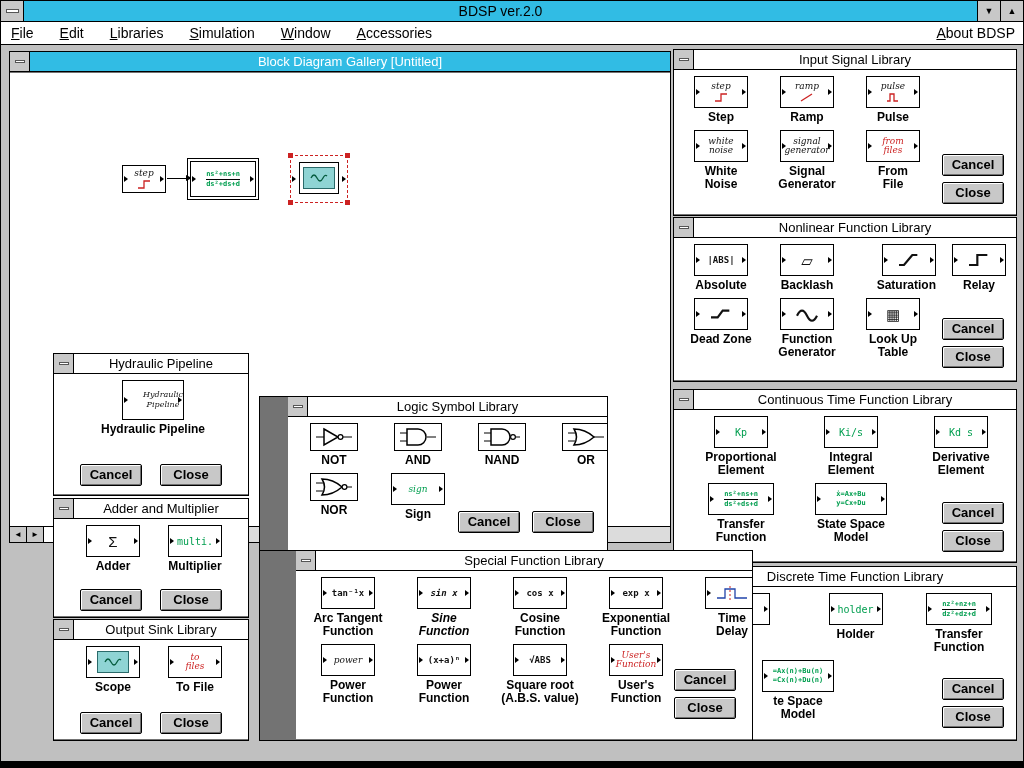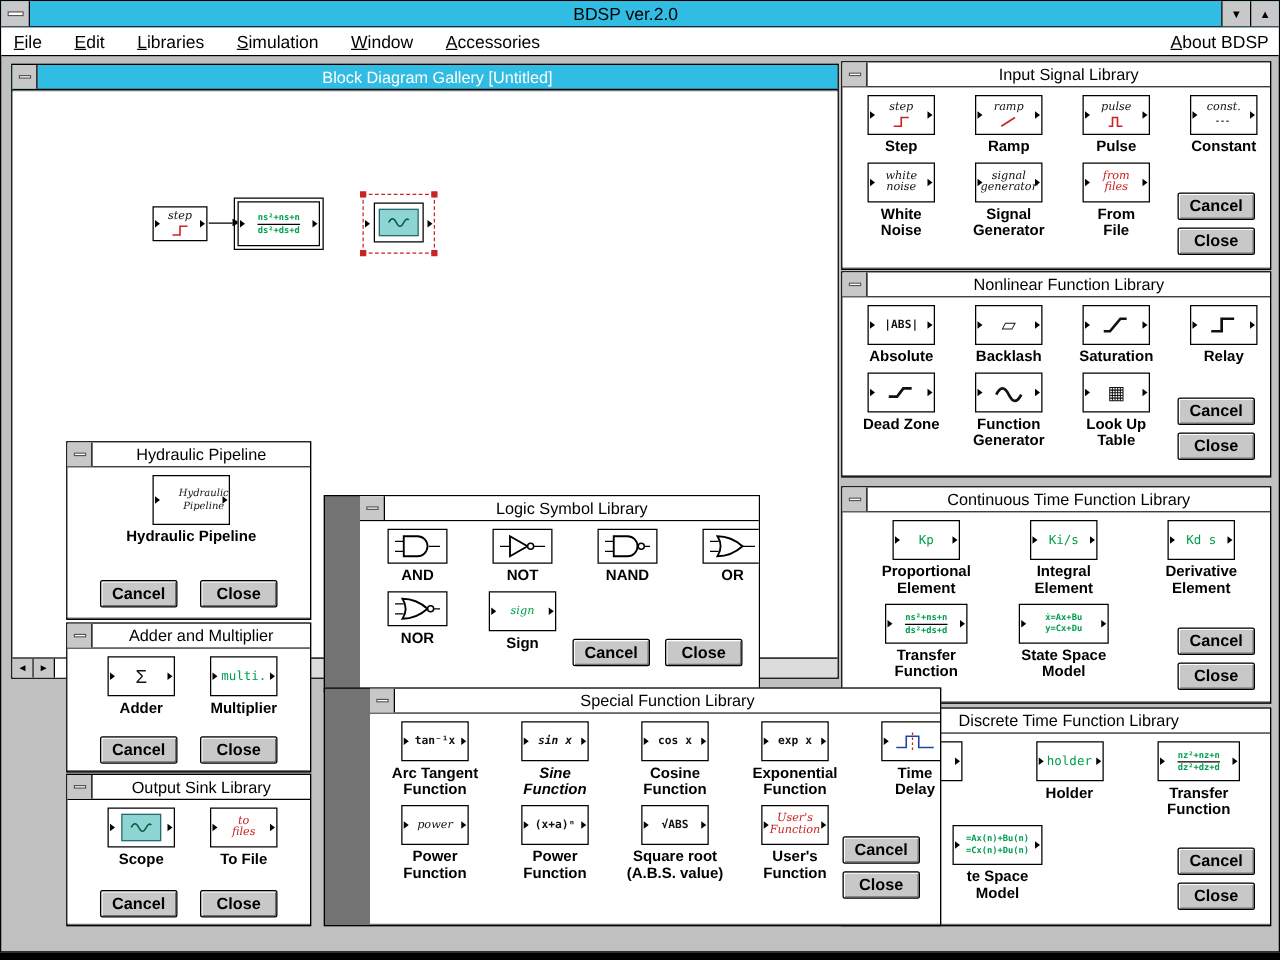--- a/index.html
+++ b/index.html
@@ -211,35 +211,20 @@
                   </div>
                   <div style="line-height: 0;"><svg width="14" height="12" viewBox="0 0 14 12">
                       <path d="M1 10 H4 V3 H8 V10 H12" fill="none" stroke="#cc2222" stroke-width="1.3"></path>
                     </svg></div>
                 </div>
               </div>
               <div class="cell-label">
                 <div>Pulse</div>
               </div>
             </div>
-            <div class="cell" style="width: 86px;">
-              <div class="icon-box">
-                <div style="text-align: center;">
-                  <div class="ic-script">
-                    <div>const.</div>
-                  </div>
-                  <div style="line-height: 0;"><svg width="14" height="12" viewBox="0 0 14 12">
-                      <path d="M1 6 H13" fill="none" stroke="#555555" stroke-width="1.3" stroke-dasharray="2 2"></path>
-                    </svg></div>
-                </div>
-              </div>
-              <div class="cell-label">
-                <div>Constant</div>
-              </div>
-            </div>
           </div>
           <div class="row">
             <div class="cell" style="width: 86px;">
               <div class="icon-box">
                 <div style="text-align: center;">
                   <div class="ic-script">
                     <div>white</div>
                     <div>noise</div>
                   </div>
                 </div>
@@ -300,21 +285,21 @@
               </div>
             </div>
             <div class="cell" style="width: 86px;">
               <div class="icon-box">
                 <div class="ic-glyph">▱</div>
               </div>
               <div class="cell-label">
                 <div>Backlash</div>
               </div>
             </div>
-            <div class="cell" style="width: 86px;">
+            <div class="cell" style="width: 86px; align-items: flex-end;">
               <div class="icon-box">
                 <div class="ic-wave">
                   <svg width="26" height="20" viewBox="0 0 14 12">
                     <path d="M1 9 H4 L9 3 H12" fill="none" stroke="#111111" stroke-width="1.3"></path>
                   </svg>
                 </div>
               </div>
               <div class="cell-label">
                 <div>Saturation</div>
               </div>
@@ -591,44 +576,44 @@
       </div>
       <div class="win lib" id="win-logic">
         <div class="win-titlebar">
           <div class="sysbtn2">
             <div class="sysdash2"></div>
           </div>
           <div class="win-title">Logic Symbol Library</div>
         </div>
         <div class="lib-body">
           <div class="row">
+            <div class="cell" style="width: 84px;">
+              <div class="icon-box no-ports" style="width: 48px; height: 28px;">
+                <svg width="40" height="22" viewBox="0 0 40 22">
+                  <line x1="2" y1="11" x2="10" y2="11" stroke="#000"></line>
+                  <path d="M10 3 L24 11 L10 19 Z" fill="#fff" stroke="#000" stroke-width="1.5"></path>
+                  <circle cx="26.5" cy="11" r="2.4" fill="#fff" stroke="#000" stroke-width="1.2"></circle>
+                  <line x1="29" y1="11" x2="38" y2="11" stroke="#000"></line>
+                </svg>
+              </div>
+              <div class="cell-label">
+                <div>NOT</div>
+              </div>
+            </div>
             <div class="cell" style="width: 84px;">
               <div class="icon-box no-ports" style="width: 48px; height: 28px;">
                 <svg width="40" height="22" viewBox="0 0 40 22">
                   <line x1="2" y1="7" x2="9" y2="7" stroke="#000"></line>
                   <line x1="2" y1="15" x2="9" y2="15" stroke="#000"></line>
                   <path d="M9 3 H20 A8 8 0 0 1 20 19 H9 Z" fill="#fff" stroke="#000" stroke-width="1.5"></path>
                   <line x1="29" y1="11" x2="38" y2="11" stroke="#000"></line>
                 </svg>
               </div>
               <div class="cell-label">
                 <div>AND</div>
-              </div>
-            </div>
-            <div class="cell" style="width: 84px;">
-              <div class="icon-box no-ports" style="width: 48px; height: 28px;">
-                <svg width="40" height="22" viewBox="0 0 40 22">
-                  <line x1="2" y1="11" x2="10" y2="11" stroke="#000"></line>
-                  <path d="M10 3 L24 11 L10 19 Z" fill="#fff" stroke="#000" stroke-width="1.5"></path>
-                  <circle cx="26.5" cy="11" r="2.4" fill="#fff" stroke="#000" stroke-width="1.2"></circle>
-                  <line x1="29" y1="11" x2="38" y2="11" stroke="#000"></line>
-                </svg>
-              </div>
-              <div class="cell-label">
-                <div>NOT</div>
               </div>
             </div>
             <div class="cell" style="width: 84px;">
               <div class="icon-box no-ports" style="width: 48px; height: 28px;">
                 <svg width="40" height="22" viewBox="0 0 40 22">
                   <line x1="2" y1="7" x2="9" y2="7" stroke="#000"></line>
                   <line x1="2" y1="15" x2="9" y2="15" stroke="#000"></line>
                   <path d="M9 3 H20 A8 8 0 0 1 20 19 H9 Z" fill="#fff" stroke="#000" stroke-width="1.5"></path>
                   <circle cx="31" cy="11" r="2.4" fill="#fff" stroke="#000" stroke-width="1.2"></circle>
                   <line x1="34" y1="11" x2="38" y2="11" stroke="#000"></line>

